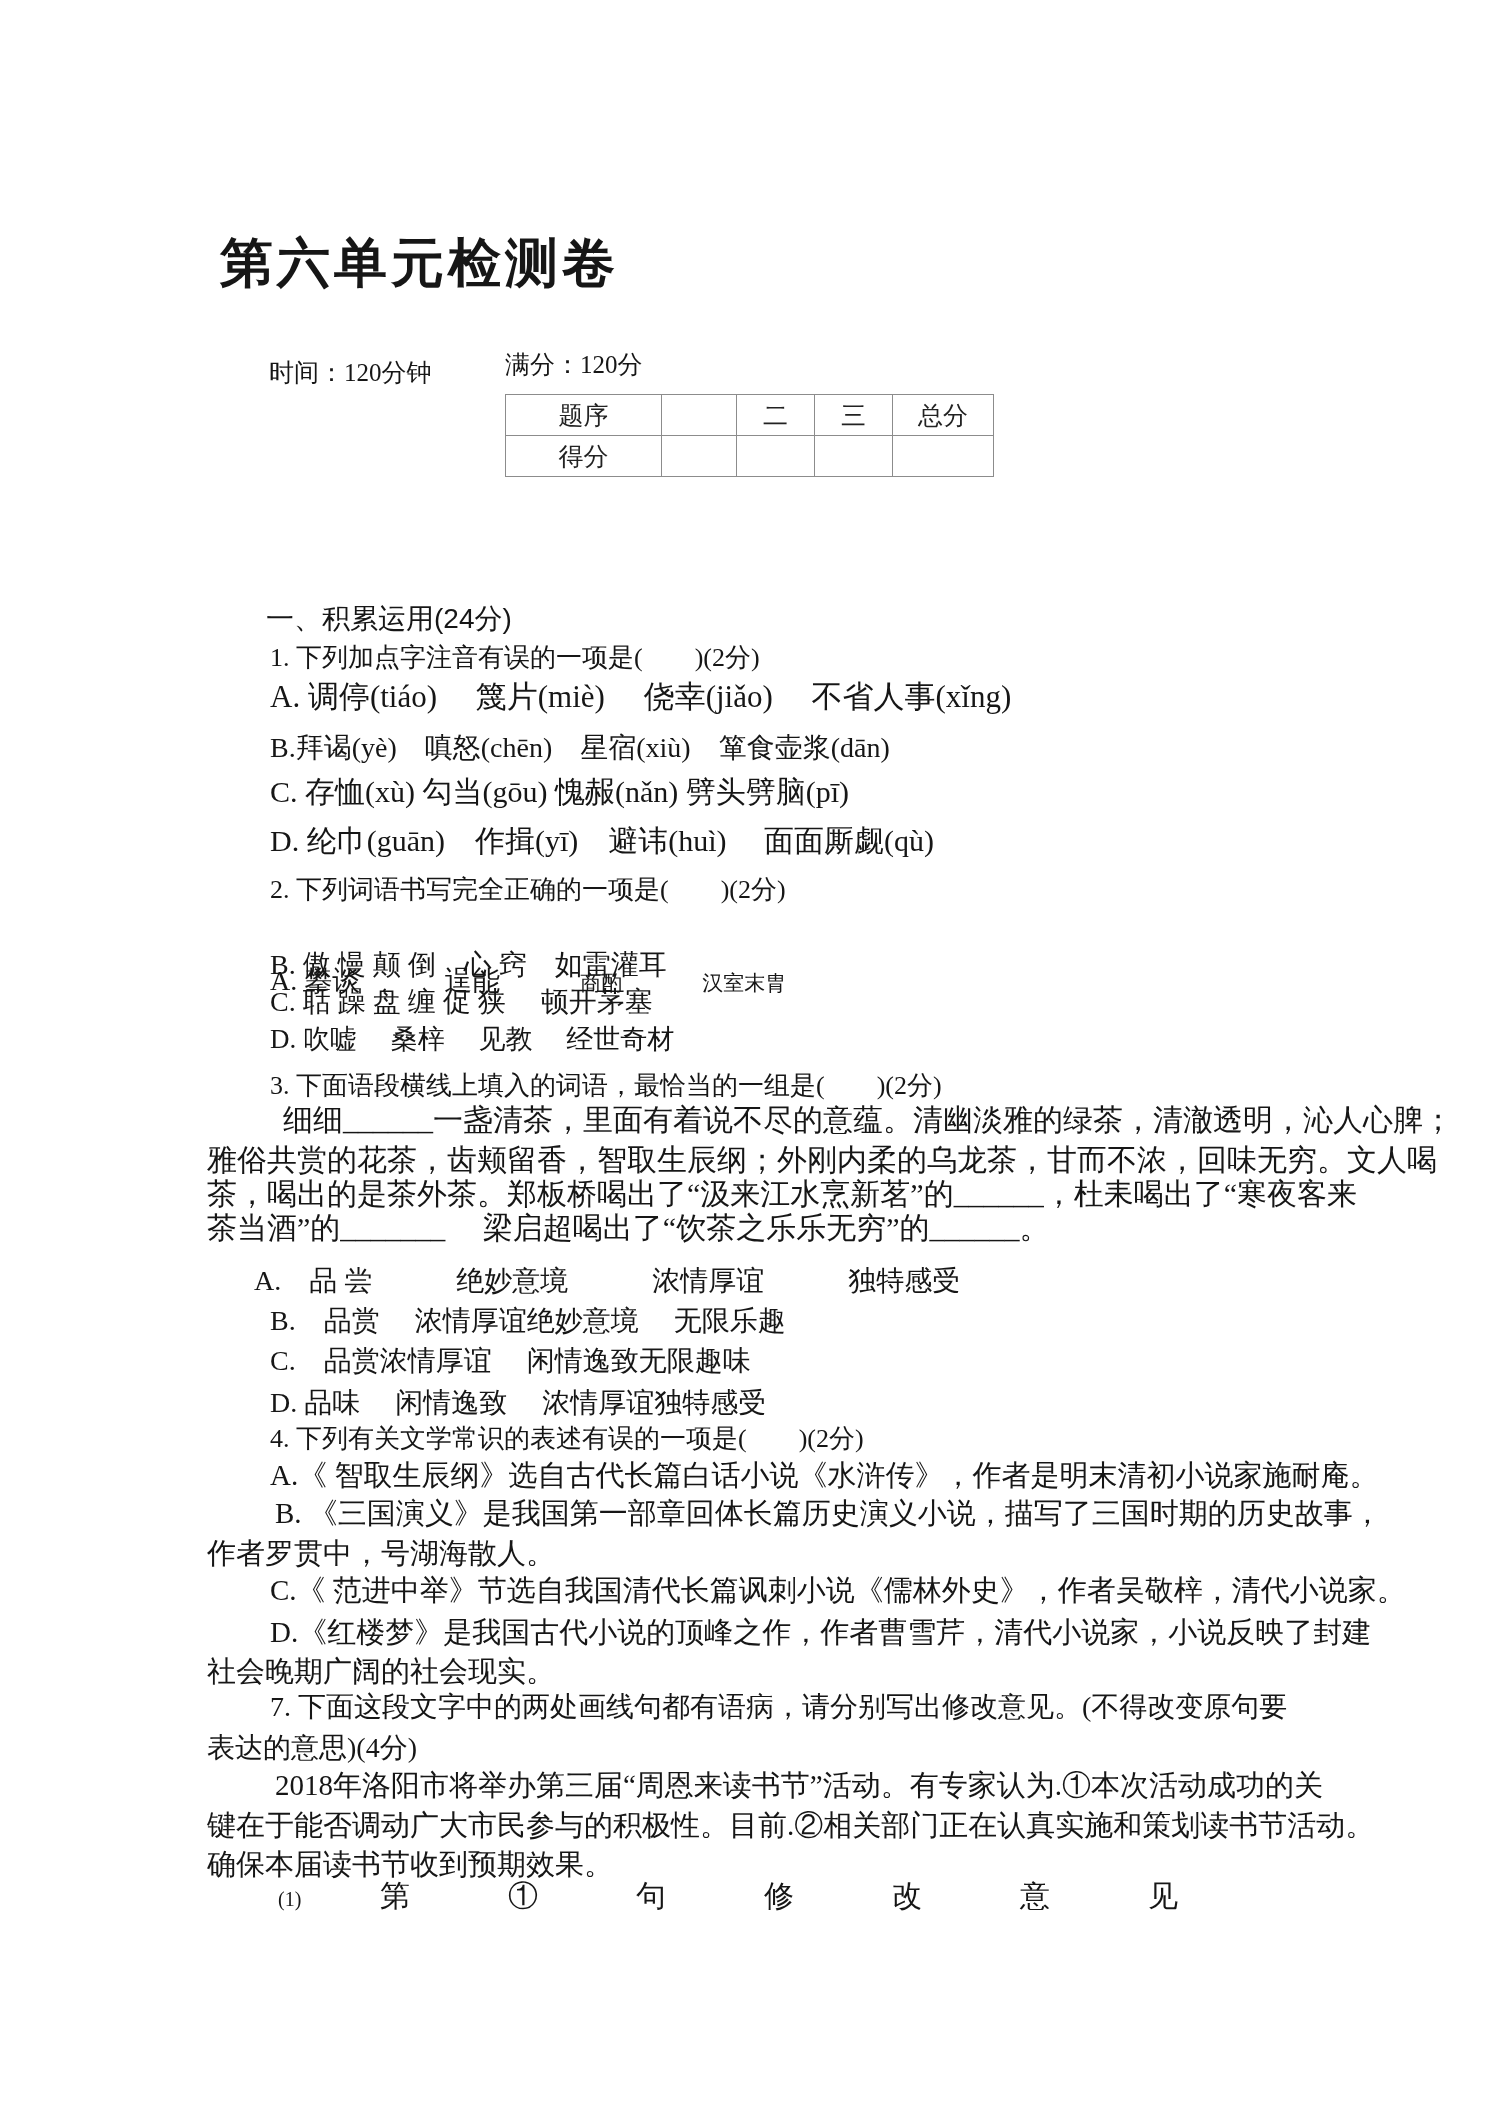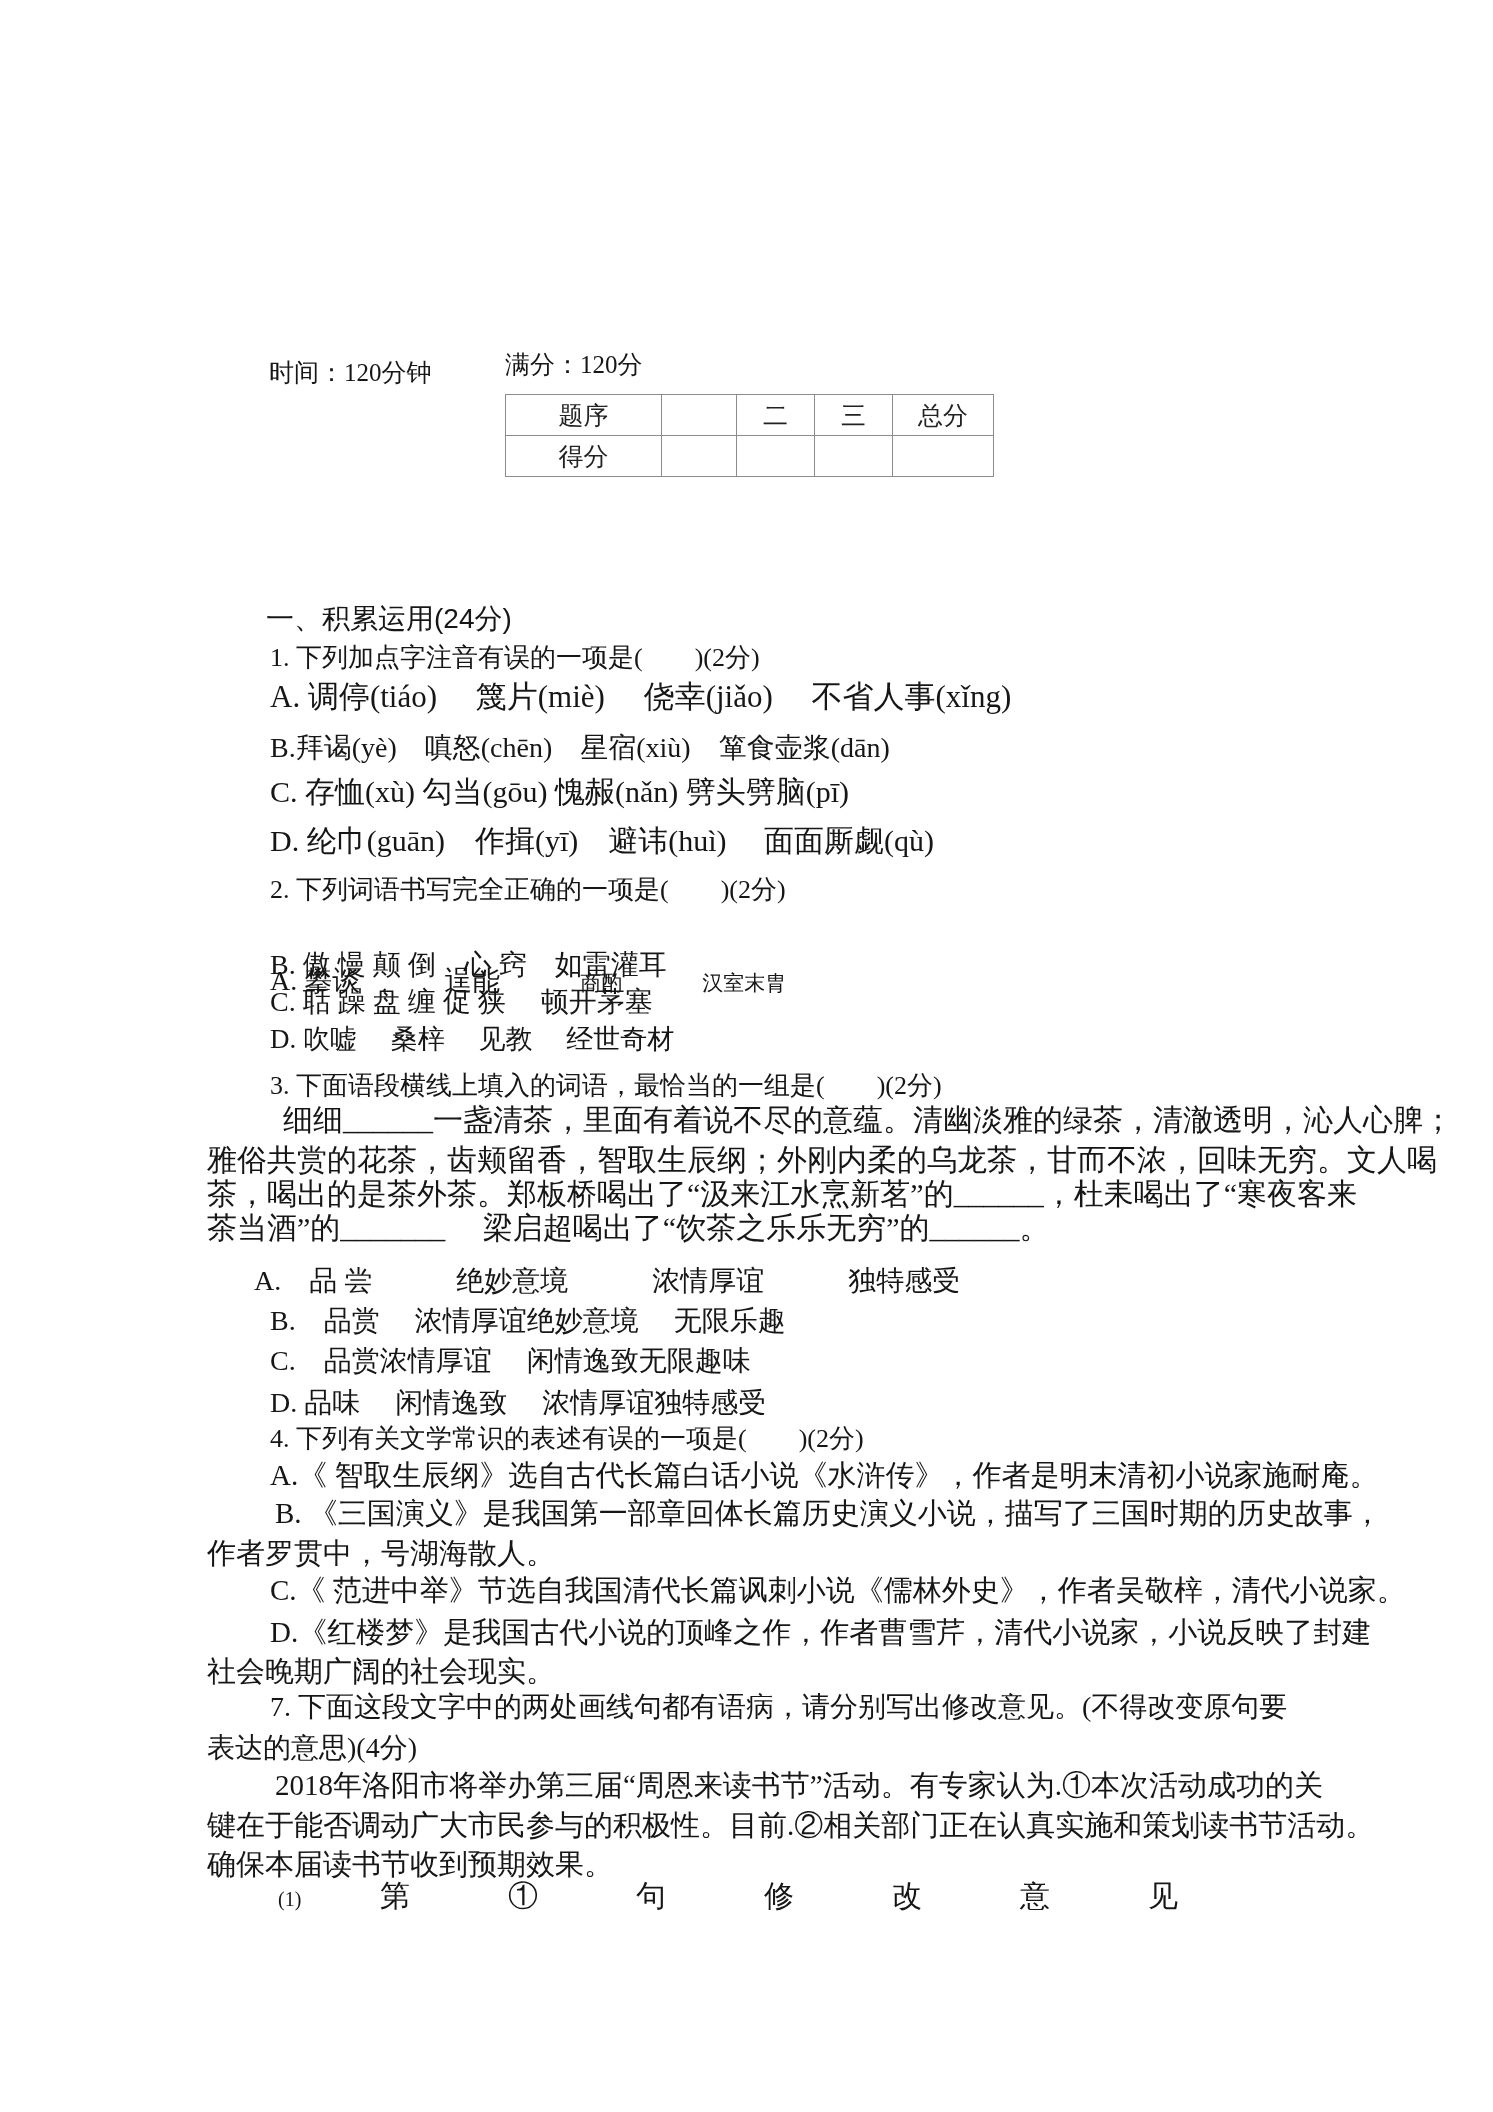--- a/index.html
+++ b/index.html
@@ -68,20 +68,21 @@
   .u { text-decoration-thickness:2px; text-underline-offset:8px;text-align:right; }
 
   .r-fnum    { top:1888px; left:278px; font-size:20px; }
   .r-fspread { top:1876px; left:380px; font-size:30px; letter-spacing:98px; }
 </style>
 </head>
 <body>
 
 <div class="page">
 
+  <div class="abs r-title">第六单元检测卷</div>
 
   <div class="abs r-time">时间：120分钟</div>
   <div class="abs r-full">满分：120分</div>
 
   <table class="score-table">
     <tbody>
         <tr>
       <td class="c0">题序</td>
       <td class="c1"></td>
       <td class="c2">二</td>

